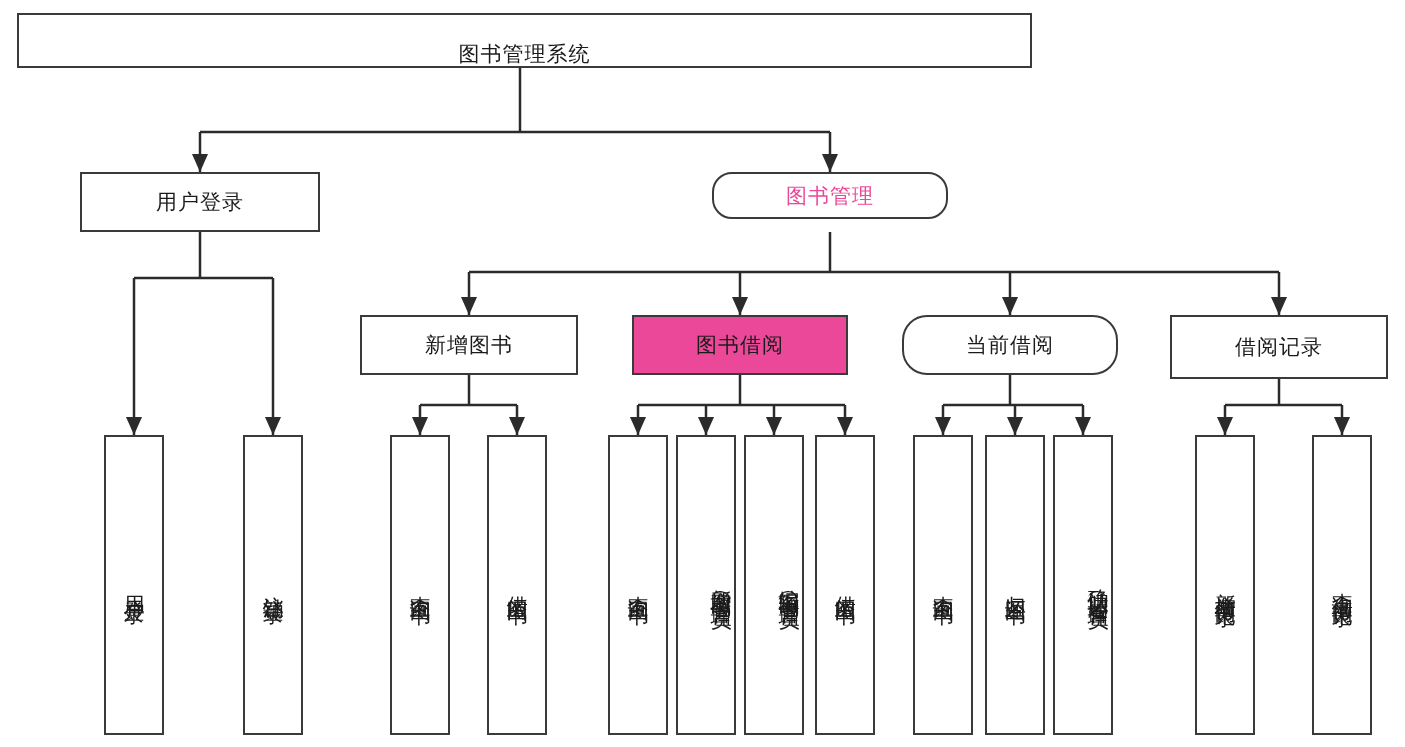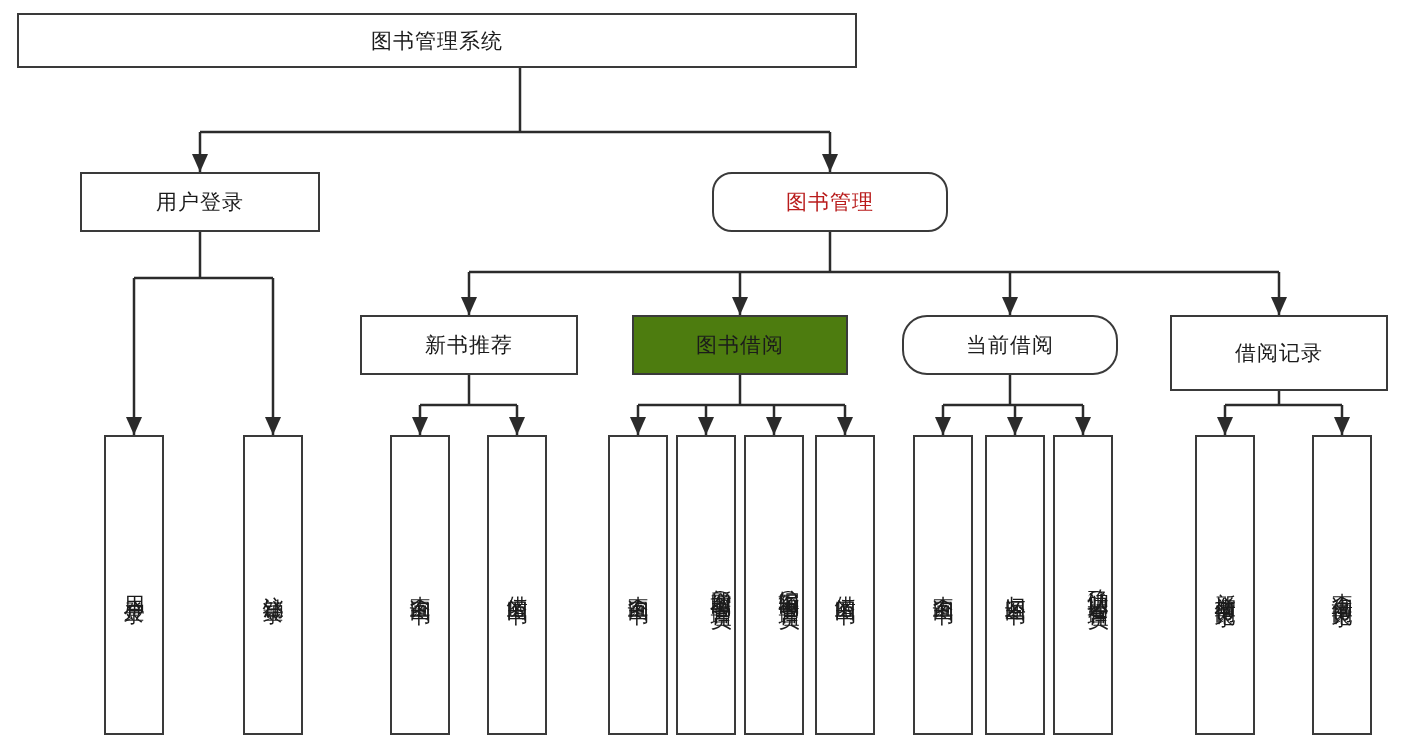--- a/index.html
+++ b/index.html
@@ -119,39 +119,39 @@
       <line x1="1083" y1="405" x2="1083" y2="435" stroke="#2b2b2b" stroke-width="2.5"></line>
       <polygon points="1075,417 1091,417 1083,435" fill="#2b2b2b"></polygon>
       <line x1="1279" y1="375" x2="1279" y2="405" stroke="#2b2b2b" stroke-width="2.5"></line>
       <line x1="1225" y1="405" x2="1342" y2="405" stroke="#2b2b2b" stroke-width="2.5"></line>
       <line x1="1225" y1="405" x2="1225" y2="435" stroke="#2b2b2b" stroke-width="2.5"></line>
       <polygon points="1217,417 1233,417 1225,435" fill="#2b2b2b"></polygon>
       <line x1="1342" y1="405" x2="1342" y2="435" stroke="#2b2b2b" stroke-width="2.5"></line>
       <polygon points="1334,417 1350,417 1342,435" fill="#2b2b2b"></polygon>
     </svg>
   <div id="nodes-layer">
-      <div class="node horiz" style="left: 17px; top: 13px; width: 840px; height: 55px; border-color: rgb(58, 58, 58); background: rgb(255, 255, 255); color: rgb(27, 27, 27);">
+      <div class="node horiz" style="left: 17px; top: 13px; width: 1015px; height: 55px; border-color: rgb(58, 58, 58); background: rgb(255, 255, 255); color: rgb(27, 27, 27); align-items: flex-end;">
         <span class="node-label">图书管理系统</span>
       </div>
       <div class="node horiz" style="left: 80px; top: 172px; width: 240px; height: 60px; border-color: rgb(58, 58, 58); background: rgb(255, 255, 255); color: rgb(27, 27, 27);">
         <span class="node-label">用户登录</span>
       </div>
-      <div class="node horiz" style="left: 712px; top: 172px; width: 236px; height: 60px; border-color: rgb(58, 58, 58); background: rgb(255, 255, 255); color: #b91c1c; border-radius: 20px;">
+      <div class="node horiz" style="left: 712px; top: 172px; width: 236px; height: 47px; border-color: rgb(58, 58, 58); background: rgb(255, 255, 255); color: #ec4899; border-radius: 20px;">
         <span class="node-label">图书管理</span>
       </div>
       <div class="node horiz" style="left: 360px; top: 315px; width: 218px; height: 60px; border-color: rgb(58, 58, 58); background: rgb(255, 255, 255); color: rgb(27, 27, 27);">
-        <span class="node-label">新书推荐</span>
+        <span class="node-label">新增图书</span>
       </div>
-      <div class="node horiz" style="left: 632px; top: 315px; width: 216px; height: 60px; border-color: rgb(58, 58, 58); background: #4d7c0f; color: rgb(27, 27, 27);">
+      <div class="node horiz" style="left: 632px; top: 315px; width: 216px; height: 60px; border-color: rgb(58, 58, 58); background: #ec4899; color: rgb(27, 27, 27);">
         <span class="node-label">图书借阅</span>
       </div>
       <div class="node horiz" style="left: 902px; top: 315px; width: 216px; height: 60px; border-color: rgb(58, 58, 58); background: rgb(255, 255, 255); color: rgb(27, 27, 27); border-radius: 25px;">
         <span class="node-label">当前借阅</span>
       </div>
-      <div class="node horiz" style="left: 1170px; top: 315px; width: 218px; height: 76px; border-color: rgb(58, 58, 58); background: rgb(255, 255, 255); color: rgb(27, 27, 27);">
+      <div class="node horiz" style="left: 1170px; top: 315px; width: 218px; height: 64px; border-color: rgb(58, 58, 58); background: rgb(255, 255, 255); color: rgb(27, 27, 27);">
         <span class="node-label">借阅记录</span>
       </div>
       <div class="node vert centered" style="left: 104px; top: 435px; width: 60px; height: 300px; border-color: rgb(58, 58, 58); background: rgb(255, 255, 255); color: rgb(27, 27, 27);">
         <span class="node-label">用户登录</span>
       </div>
       <div class="node vert centered" style="left: 243px; top: 435px; width: 60px; height: 300px; border-color: rgb(58, 58, 58); background: rgb(255, 255, 255); color: rgb(27, 27, 27);">
         <span class="node-label">注销登录</span>
       </div>
       <div class="node vert centered" style="left: 390px; top: 435px; width: 60px; height: 300px; border-color: rgb(58, 58, 58); background: rgb(255, 255, 255); color: rgb(27, 27, 27);">
         <span class="node-label">查询图书</span>

